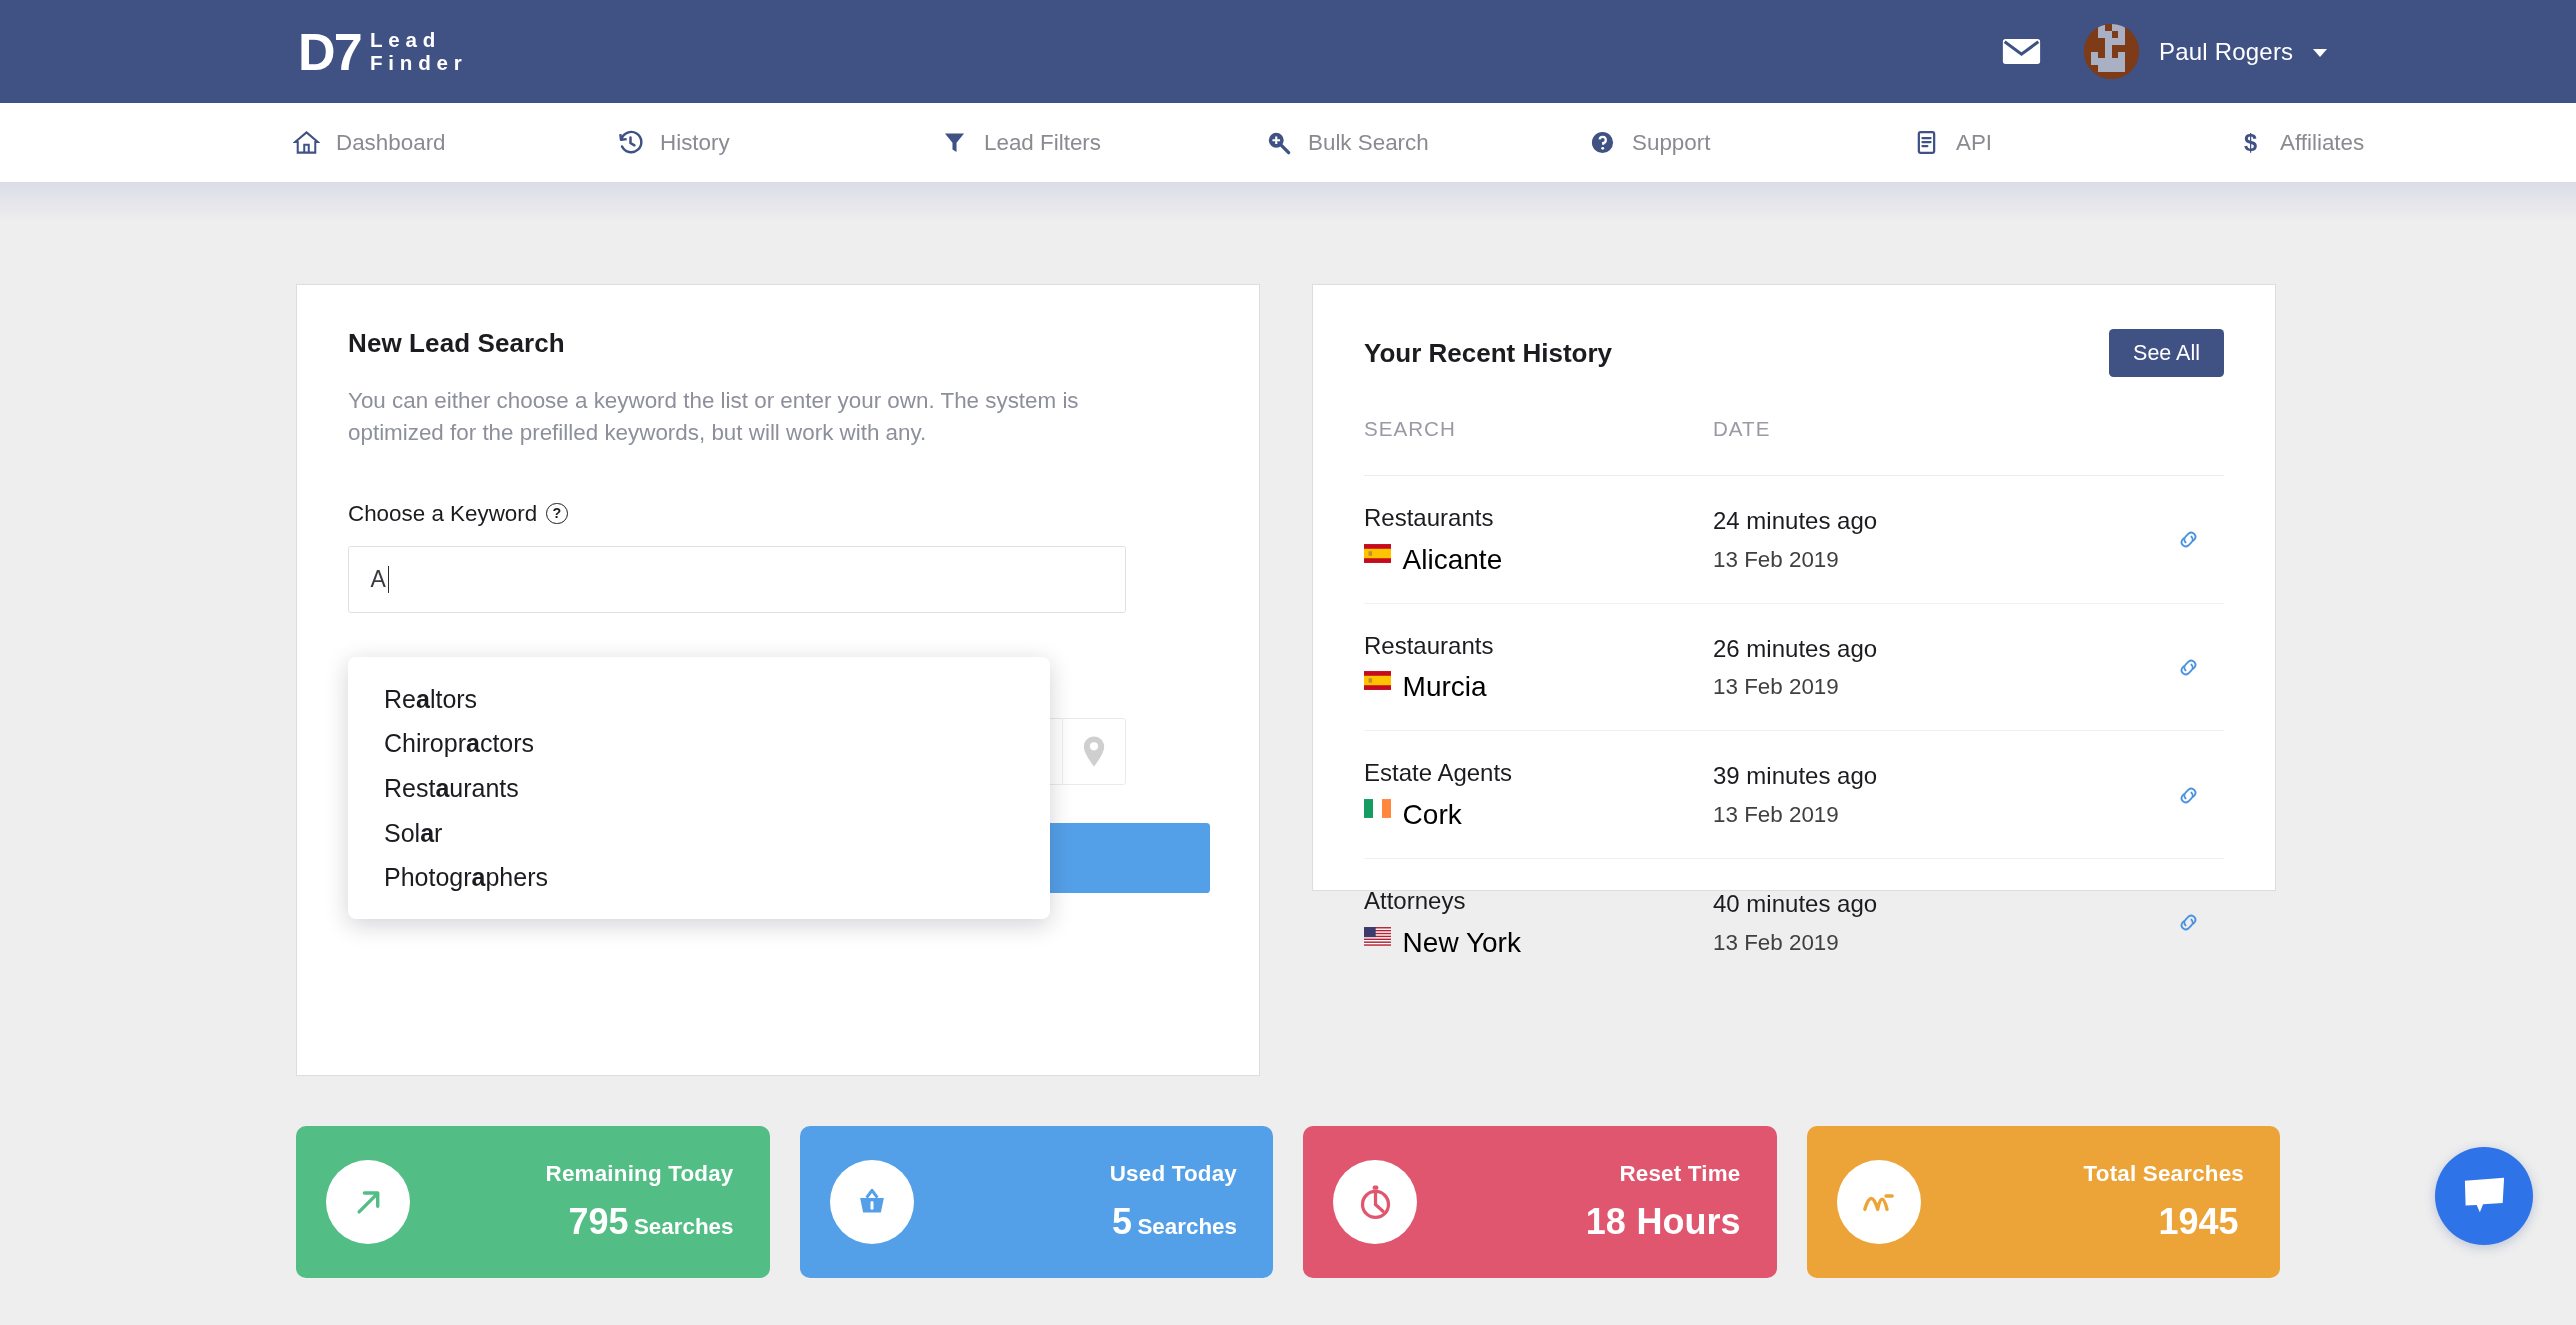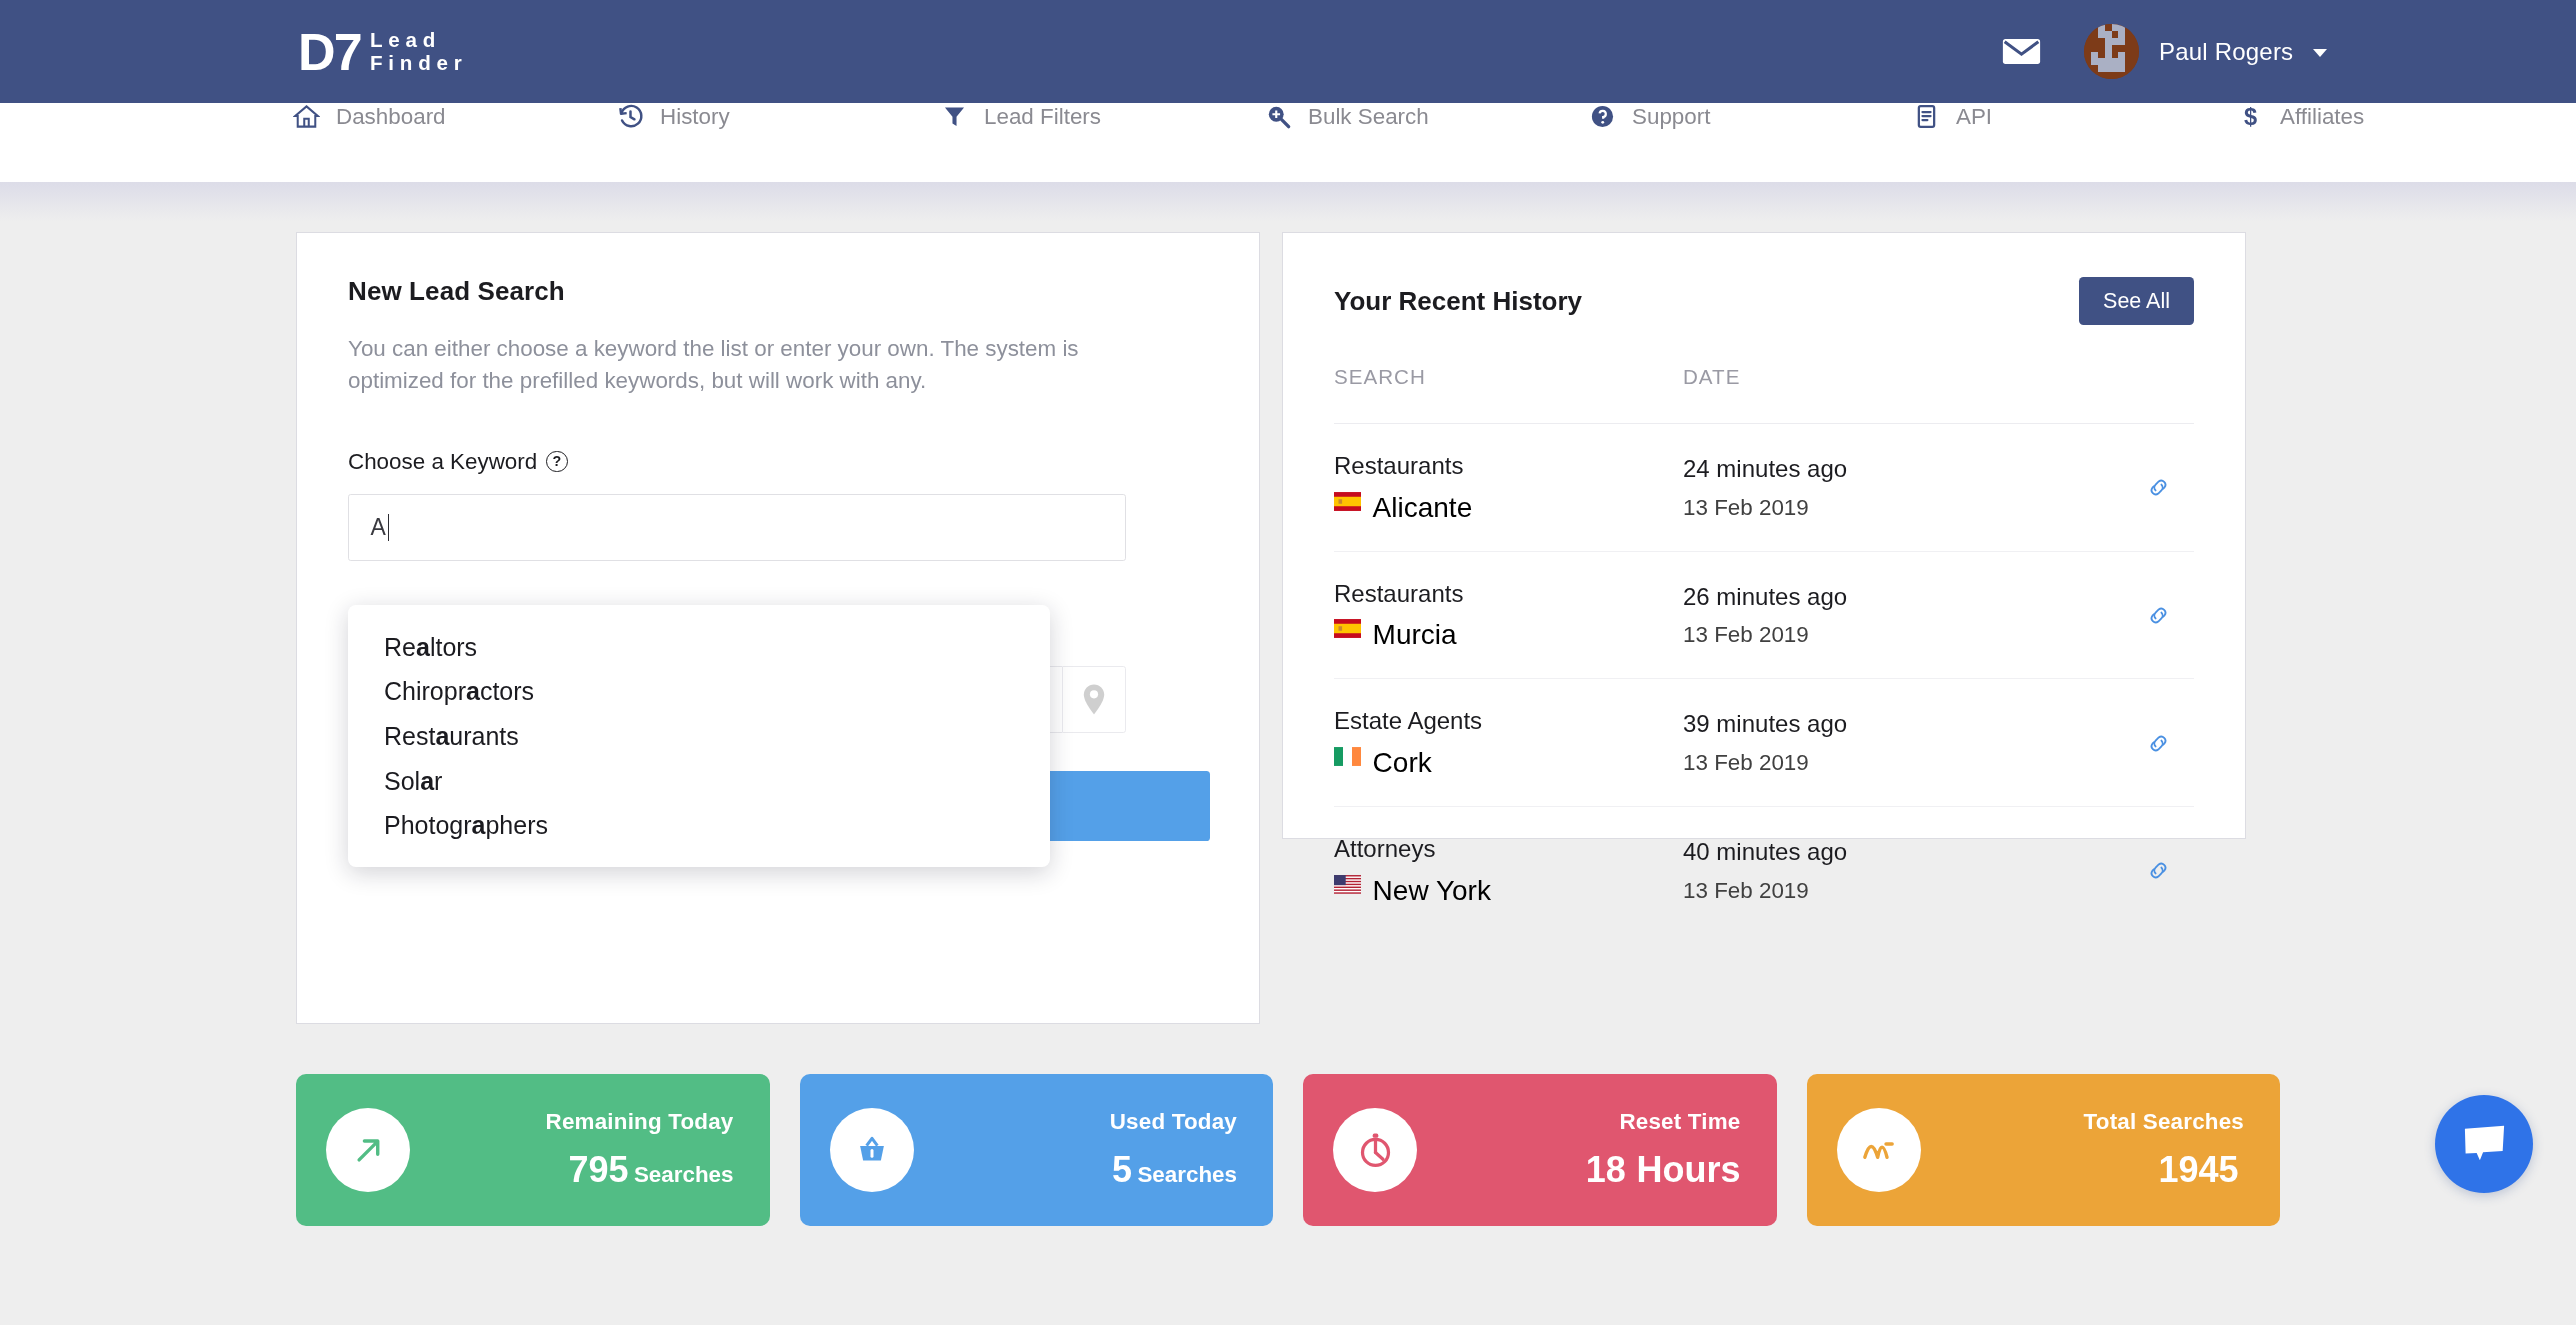--- a/index.html
+++ b/index.html
@@ -78,21 +78,21 @@
     border-right: 7.2px solid transparent;
     border-top: 8px solid #ffffff;
     margin-top: 3.6px;
   }
 
   
   .navbar {
     height: 79px;
     background: #ffffff;
     display: flex;
-    align-items: flex-start;
+    align-items: center;
     position: relative;
     z-index: 20;
   }
   .nav-inner {
     display: flex;
     align-items: center;
     margin-left: 291px;
   }
   .nav-item {
     display: flex;
@@ -114,24 +114,25 @@
     pointer-events: none;
   }
 
   
   .main {
     position: relative;
     padding: 0;
   }
   .row-cards {
     display: flex;
-    padding-top: 50px;
-    gap: 22px;
+    padding-top: 81px;
+    gap: 52px;
     padding-left: 296px;
     padding-right: 296px;
+    margin-top: 21px;
   }
   .card {
     background: #ffffff;
     border: 0.9px solid #dcdce2;
     flex: none;
   }
   .card-left { width: 964px; height: 792px; position: relative; }
   .card-right { width: 964px; height: 607px; position: relative; }
 
   

